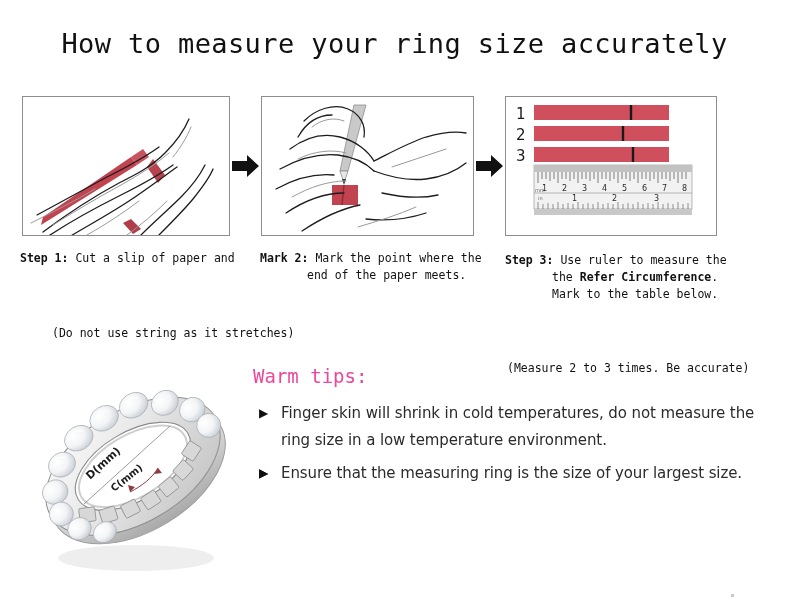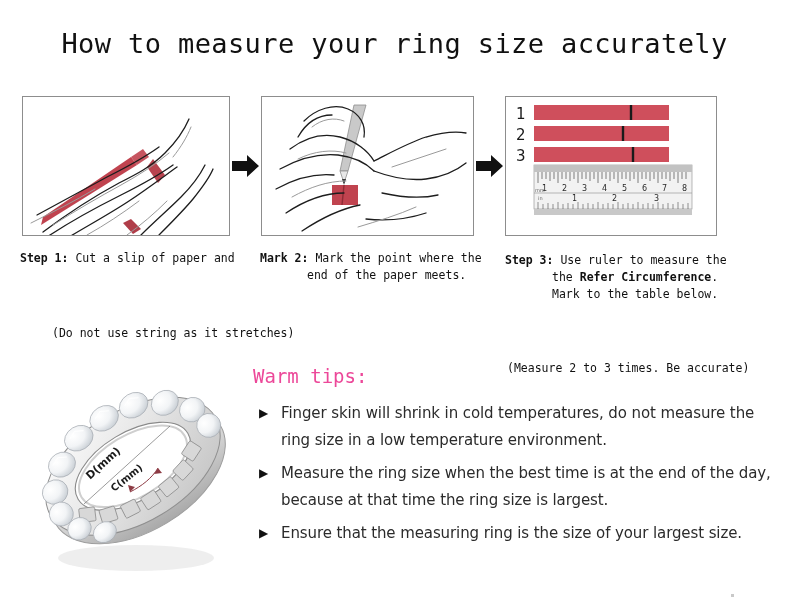--- a/index.html
+++ b/index.html
@@ -443,21 +443,20 @@
 
 <div id="tips-heading">Warm tips:</div>
 
 <div id="tips-list">
   <div class="tip">
     <span class="bullet">▶</span>
     <span>Finger skin will shrink in cold temperatures, do not measure the ring size in a low temperature environment.</span>
   </div>
   <div class="tip">
     <span class="bullet">▶</span>
-    <span>Measure the ring size when the best time is at the end of the day, because at that time the ring size is largest.</span>
   </div>
   <div class="tip">
     <span class="bullet">▶</span>
     <span>Ensure that the measuring ring is the size of your largest size.</span>
   </div>
 </div>
 
 <div id="corner-mark"></div>
 
 </body></html>

